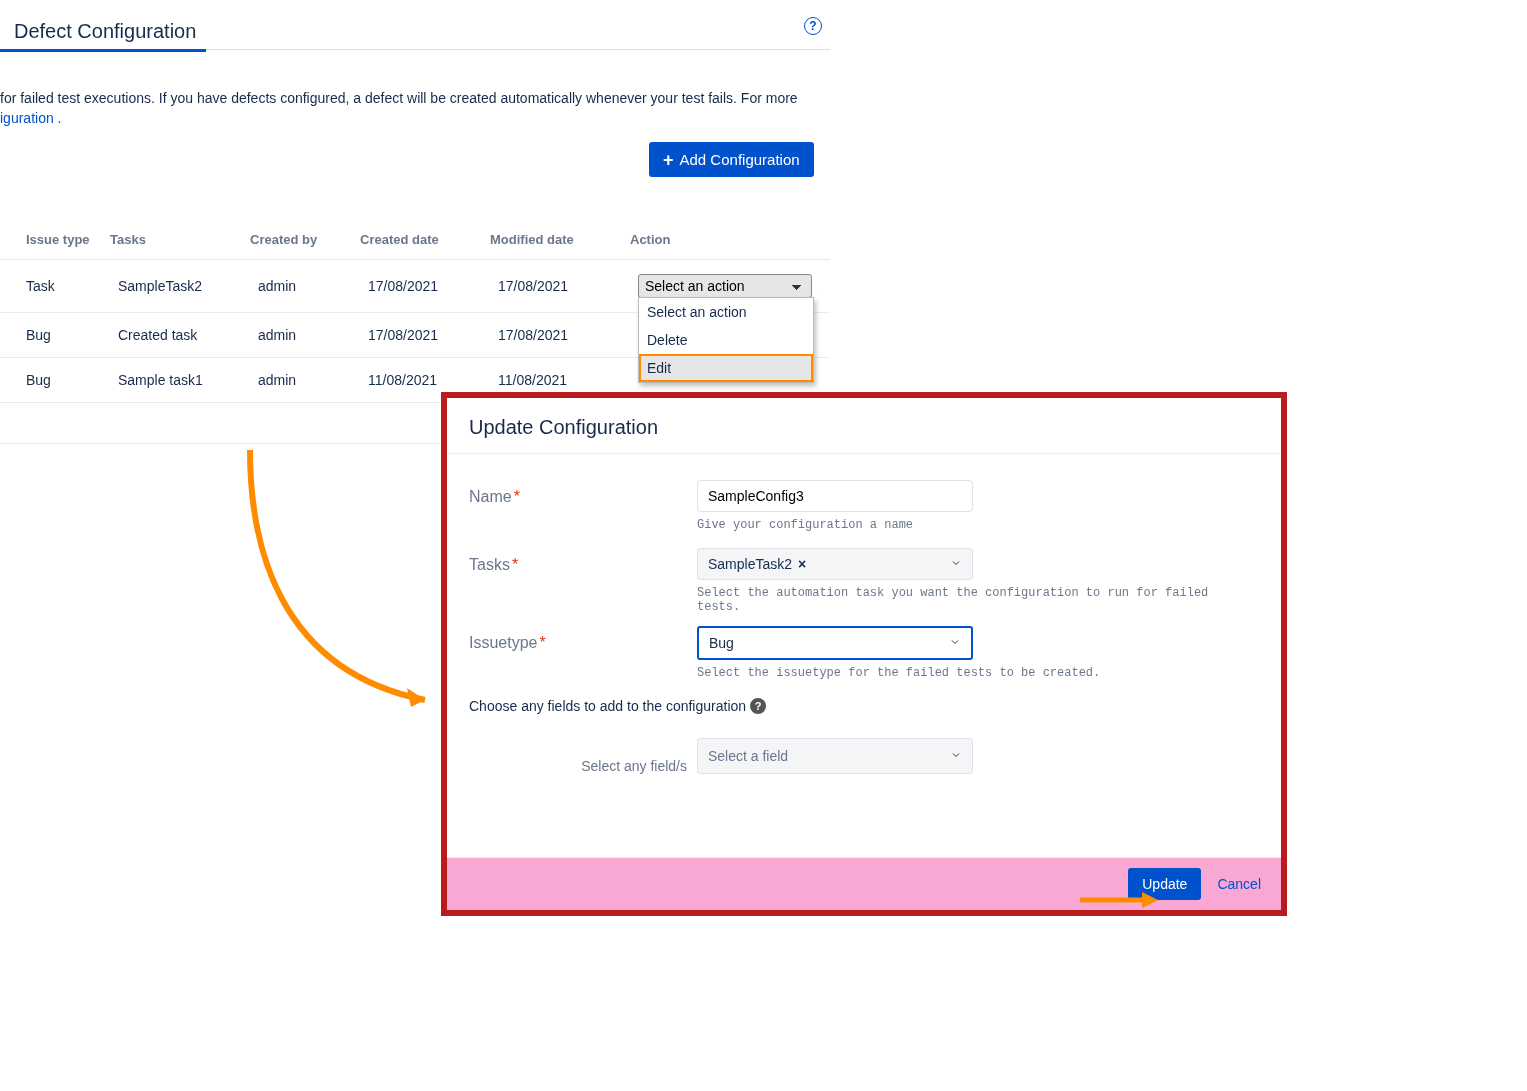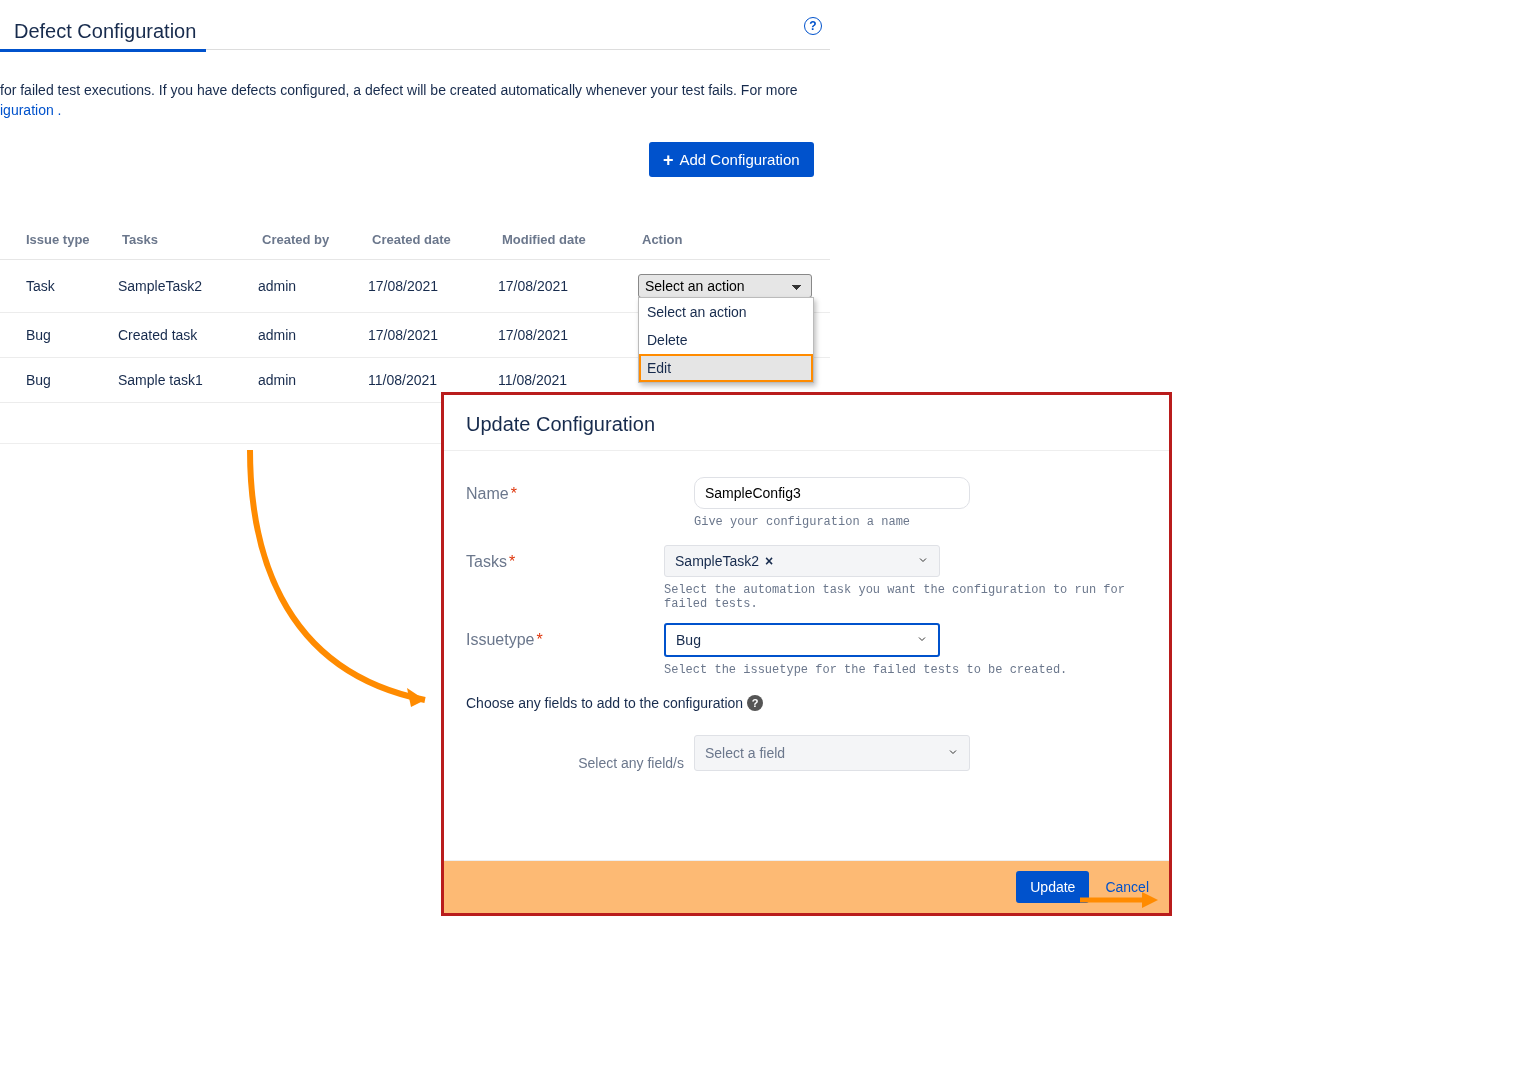--- a/index.html
+++ b/index.html
@@ -10,39 +10,39 @@
       border-bottom: 1px solid #ddd; height: 30px;
     }
     .tab-title {
       display: inline-block; padding: 0 10px 6px 14px; color: #172B4D; font-size: 20px;
       border-bottom: 3px solid #0052CC;
     }
     .help-icon-wrap { position: absolute; right: 8px; top: -3px; color: #0052CC; }
     .help-circle{ display:inline-flex; width:18px; height:18px; border:1.6px solid #0052CC; border-radius:50%; align-items:center; justify-content:center; font-size:12px; font-weight:700;}
 
     .intro-text {
-      position: absolute; left: 0; top: 80px; width: 830px; color: #172B4D; font-size: 14px; line-height: 20px;
+      position: absolute; left: 0; top: 88px; width: 830px; color: #172B4D; font-size: 14px; line-height: 20px;
     }
     .intro-text .link-frag { color: #0052CC; }
 
     .add-btn {
       position: absolute; left: 649px; top: 142px;
       background: #0052CC; color: #fff; border: none; border-radius: 3px;
       padding: 9px 14px; font-size: 15px; font-weight: 500; cursor: pointer;
       display: inline-flex; align-items: center; gap: 6px;
     }
     .plus-ico { font-size: 18px; line-height: 14px; font-weight: 700; }
 
     .table-wrap {
       position: absolute; left: 0; top: 220px; width: 830px;
     }
     .table-wrap table { width: 100%; border-collapse: collapse; }
     .table-wrap th {
       text-align: left; font-weight: 600; color: #6B778C; font-size: 13px;
-      padding: 12px 12px; border-bottom: 1px solid #e6e6e6;
+      padding: 12px 0; border-bottom: 1px solid #e6e6e6;
     }
     .table-wrap th:first-child { padding-left: 26px; }
     .table-wrap td {
       padding: 14px 8px; border-bottom: 1px solid #ececec;
     }
     .table-wrap td:first-child { padding-left: 26px; }
 
     .action-select {
       width: 174px; background: #e6e6e6; border: 1px solid #888; border-radius: 3px;
       padding: 3px 6px; font-size: 14px;
@@ -56,39 +56,39 @@
       position: absolute; left: 638px; top: 297px; width: 176px;
       background: #fff; border: 1px solid #bbb; box-shadow: 2px 3px 5px rgba(0,0,0,0.25);
       z-index: 5;
     }
     .dropdown-panel .opt { padding: 6px 8px; font-size: 14px; cursor: pointer; }
     .dropdown-panel .opt-edit { background: #e5e5e5; outline: 2px solid #FF8B00; outline-offset: -2px; }
 
     .bottom-divider { position: absolute; left: 0; top: 443px; width: 442px; border-top: 1px solid #eee; }
 
     .dialog {
-      position: absolute; left: 441px; top: 392px; width: 731px; height: 524px;
-      background: #fff; border: 3px solid #b91c1c;
+      position: absolute; left: 441px; top: 392px; width: 846px; height: 524px;
+      background: #fff; border: 6px solid #b91c1c;
     }
     .dialog-header { padding: 18px 22px 14px; border-bottom: 1px solid #eee; }
     .dialog-title { font-size: 20px; color: #172B4D; }
     .dialog-body { padding: 26px 22px 10px; position: relative; height: 420px; overflow: hidden; }
 
     .form-row { display: flex; align-items: flex-start; margin-bottom: 10px; }
     .form-label {
       width: 228px; text-align: left; padding-right: 10px; padding-top: 8px;
       color: #6B778C; font-size: 16px;
     }
     .req { color: #DE350B; padding-left: 2px; }
     .form-control-col { width: 278px; }
     .form-control-col-wide { width: 560px; }
     .hint { font-size: 12px; color: #6B778C; margin-top: 6px; font-family: Liberation Mono, monospace; }
 
     .text-input {
-      width: 276px; border: 1px solid #DFE1E6; border-radius: 10px; padding: 7px 10px; font-size: 14px;
+      width: 276px; border: 1px solid #DFE1E6; border-radius: 4px; padding: 7px 10px; font-size: 14px;
     }
     .multiselect {
       width: 276px; background: #F4F5F7; border: 1px solid #DFE1E6; border-radius: 3px;
       padding: 7px 10px; font-size: 14px; display: flex; align-items: center; justify-content: space-between;
     }
     .chip { display: inline-flex; align-items: center; gap: 6px; }
     .chip-x { font-weight: 700; cursor: pointer;}
     .select-box {
       width: 276px; background: #fff; border: 2px solid #0052CC; border-radius: 3px;
       padding: 7px 10px; font-size: 14px; display: flex; align-items: center; justify-content: space-between;
@@ -103,21 +103,21 @@
     .field-select-label { width: 228px; text-align: right; padding-right: 10px; color: #6B778C; }
     .field-select {
       width: 276px; background: #F4F5F7; border: 1px solid #DFE1E6; border-radius: 3px;
       padding: 9px 10px; font-size: 14px; display: flex; align-items: center; justify-content: space-between;
       color: #6B778C;
     }
 
     .dialog-footer {
       position: absolute; bottom: 0; left: 0; right: 0; border-top: 1px solid #eee;
       padding: 10px 20px; display: flex; justify-content: flex-end; align-items: center; gap: 16px;
-      background: #fdba74;
+      background: #f9a8d4;
       margin-top: 44px;
     }
     .btn-primary { background: #0052CC; color: #fff; border: none; border-radius: 3px; padding: 8px 14px; font-size: 14px; font-weight: 500; cursor: pointer; }
     .btn-link { background: none; border: none; color: #0052CC; font-size: 14px; cursor: pointer; }
 
     .annot-arrow1 {
       position: absolute; left: 235px; top: 445px; width: 210px; height: 265px; z-index: 20; pointer-events: none;
     }
     .annot-arrow2 {
       position: absolute; left: 1080px; top: 890px; width: 80px; height: 20px; z-index: 20; pointer-events: none;

